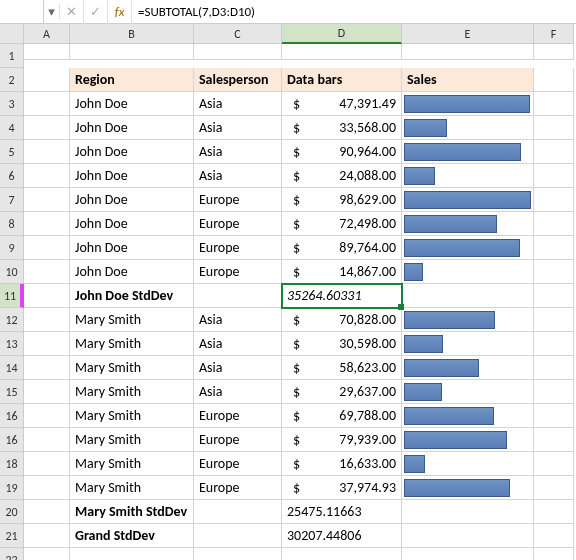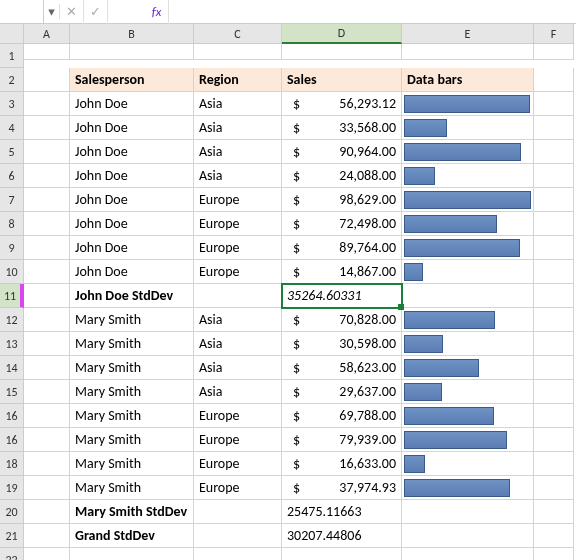--- a/index.html
+++ b/index.html
@@ -36,21 +36,21 @@
     border-right: 1px solid #e0e0e0;
   }
   .fb-btn {
     width: 24px;
     text-align: center;
     color: #aaa;
     border-right: 1px solid #e0e0e0;
     height: 24px;
     line-height: 24px;
   }
-  .fb-btn.fx { font-style: italic; color: #6d28d9; margin-left: 37px; }
+  .fb-btn.fx { font-style: italic; color: #a16207; }
   .formula-text {
     flex: 1;
     padding: 0 6px;
     display: flex;
     align-items: center;
   }
   .sheet {
     display: grid;
     grid-template-columns: 24px 46px 124px 88px 120px 132px 40px;
   }
@@ -115,51 +115,52 @@
 </style>
 </head>
 <body>
 
 <div class="formula-bar">
   <div class="name-box"></div>
   <div class="name-box-dd">▾</div>
   <div class="fb-btn">✕</div>
   <div class="fb-btn">✓</div>
   <div class="fb-btn fx">fx</div>
+  <div class="formula-text">=SUBTOTAL(7,D3:D10)</div>
 </div>
 
 <div class="sheet" id="sheet">
     <div class="corner"></div>
     <div class="colhdr">A</div>
     <div class="colhdr">B</div>
     <div class="colhdr">C</div>
     <div class="colhdr sel">D</div>
     <div class="colhdr">E</div>
     <div class="colhdr">F</div>
     <div class="rowhdr row1">1</div>
     <div class="cell" style="height: 16px;"></div>
     <div class="cell" style="height: 16px;"></div>
     <div class="cell" style="height: 16px;"></div>
     <div class="cell" style="height: 16px;"></div>
     <div class="cell" style="height: 16px;"></div>
     <div class="cell" style="height: 16px;"></div>
     <div class="rowhdr">2</div>
     <div class="cell"></div>
+    <div class="cell th">Region</div>
     <div class="cell th">Salesperson</div>
-    <div class="cell th">Region</div>
+    <div class="cell th">Data bars</div>
     <div class="cell th">Sales</div>
-    <div class="cell th">Data bars</div>
     <div class="cell"></div>
     <div class="rowhdr">3</div>
     <div class="cell"></div>
     <div class="cell">John Doe</div>
     <div class="cell">Asia</div>
     <div class="cell sales">
       <span class="cur">$</span>
-      <span>56,293.12</span>
+      <span>47,391.49</span>
     </div>
     <div class="cell databar">
       <div class="bar" style="width: 98.8513%;"></div>
     </div>
     <div class="cell"></div>
     <div class="rowhdr">4</div>
     <div class="cell"></div>
     <div class="cell">John Doe</div>
     <div class="cell">Asia</div>
     <div class="cell sales">

